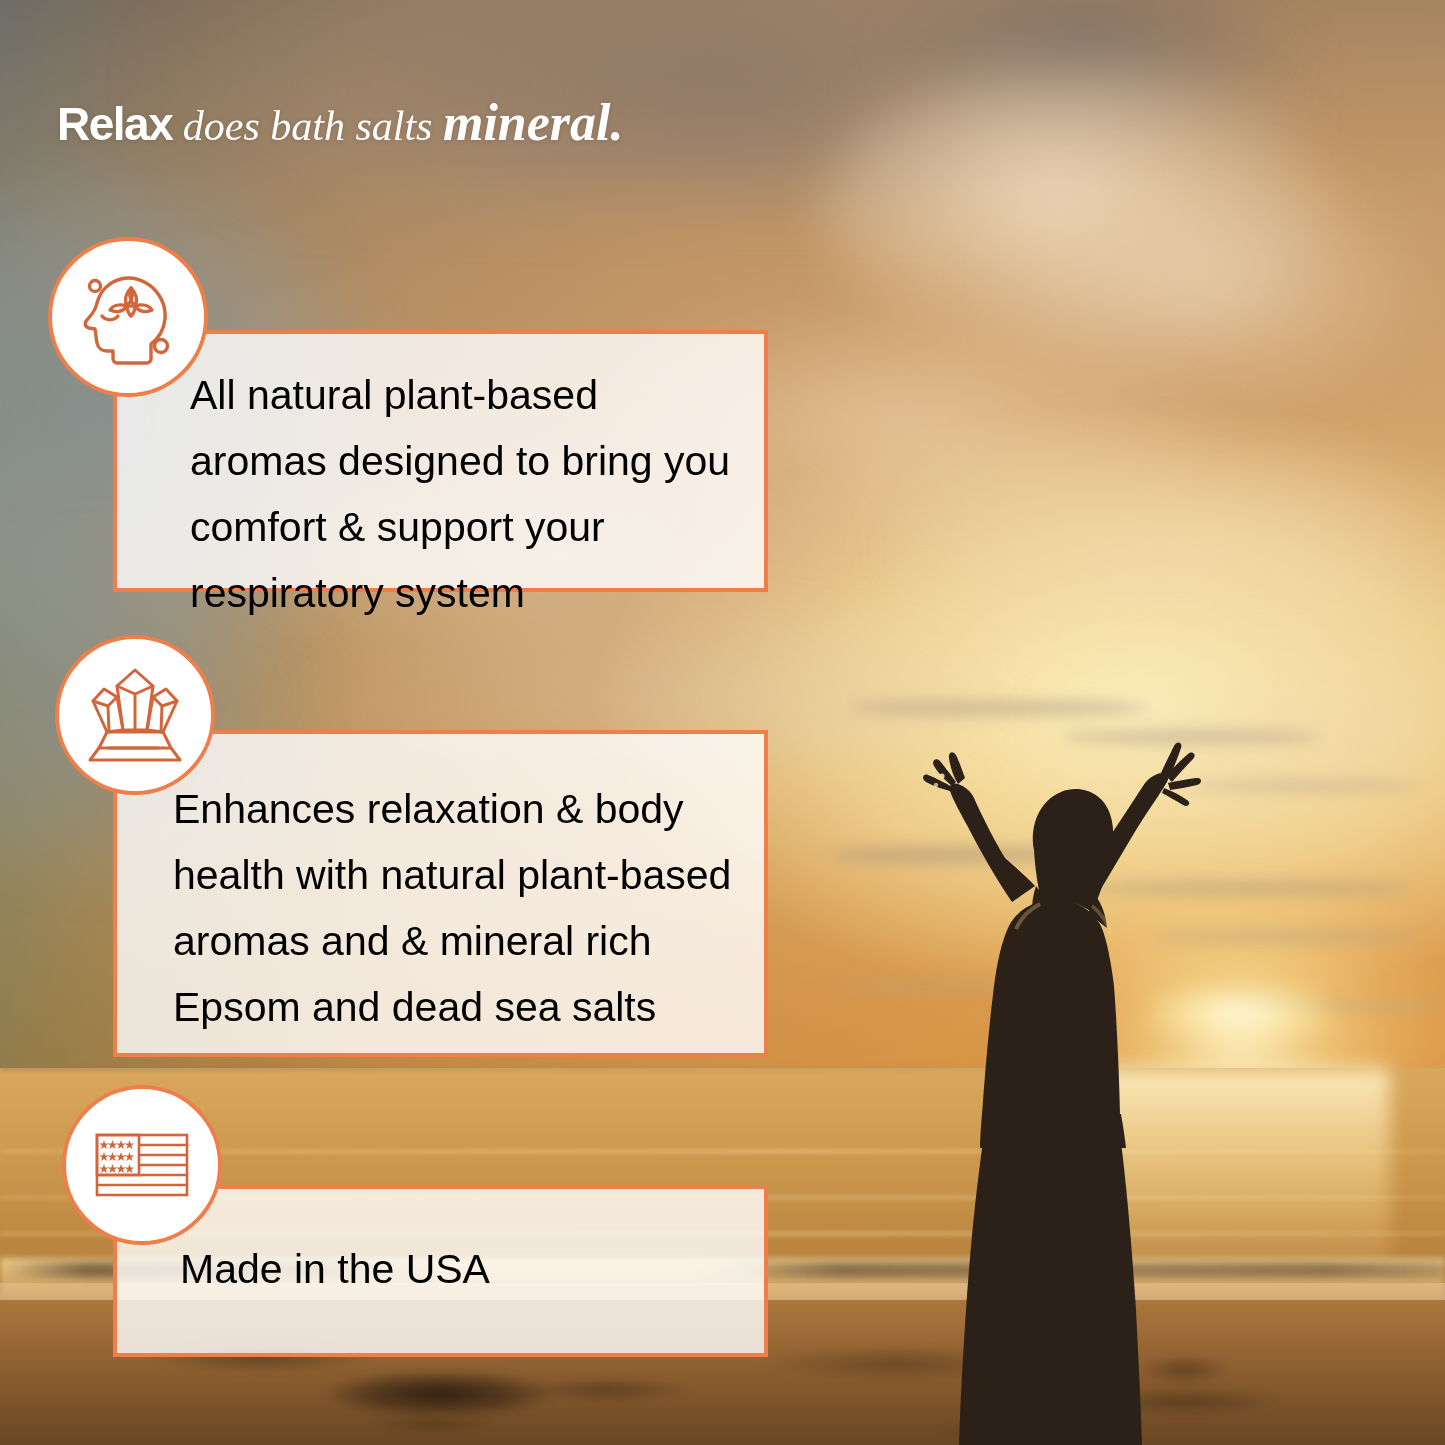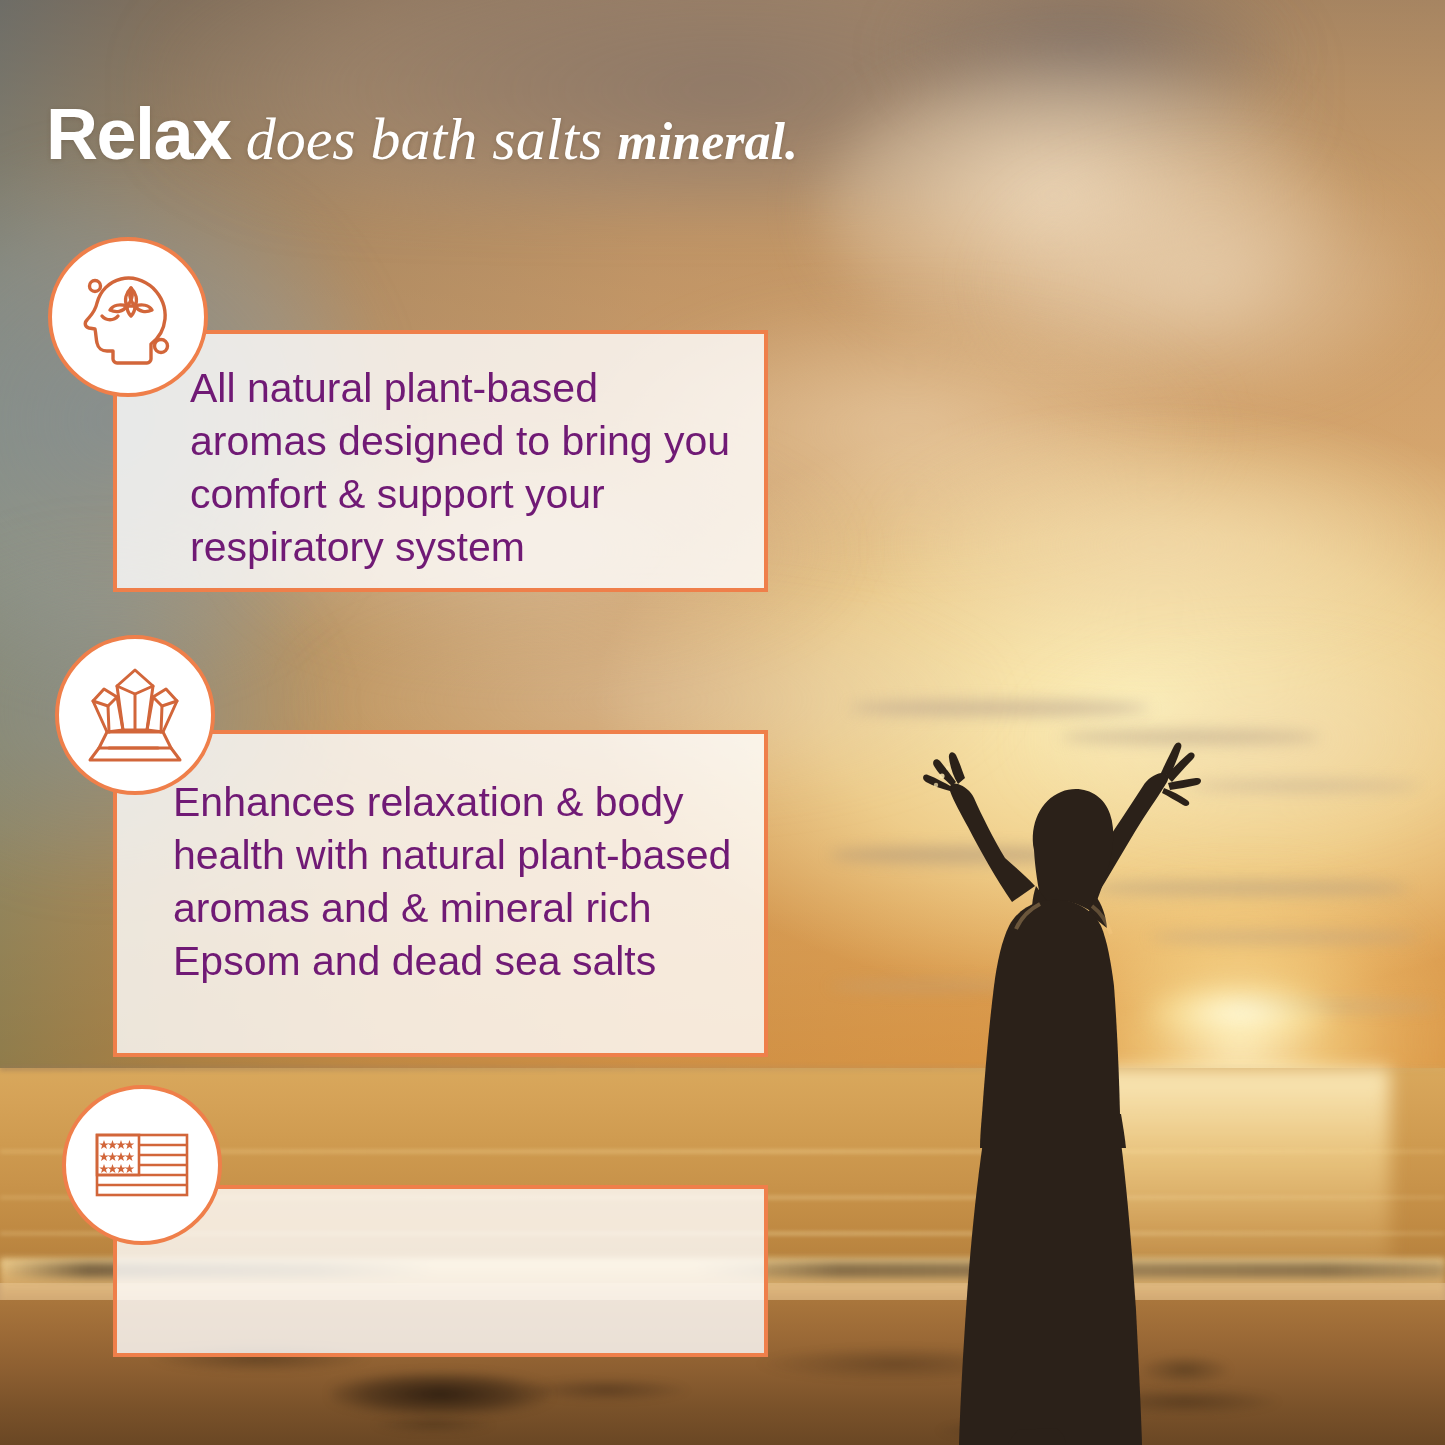--- a/index.html
+++ b/index.html
@@ -173,43 +173,43 @@
   .figure { position: absolute; left: 830px; top: 690px; width: 480px; height: 755px; }
 
   
   .headline {
     position: absolute; left: 46px; top: 93px;
     color: #ffffff; white-space: nowrap;
     text-shadow: 0 1px 4px rgba(90,70,50,0.30);
   }
   .hl-bold {
     font-family: "Liberation Sans", sans-serif;
-    font-weight: 700; font-size: 72px; letter-spacing: -1.5px;
+    font-weight: 700; font-size: 46px; letter-spacing: -1.5px; margin-left: 11px;
   }
   .hl-ital {
     font-family: "Liberation Serif", serif;
-    font-style: italic; font-size: 60px; letter-spacing: 0px;
+    font-style: italic; font-size: 42px; letter-spacing: 0px;
   }
   .hl-ital-b {
     font-family: "Liberation Serif", serif;
     font-style: italic; font-weight: 700; font-size: 52px;
   }
 
   .panel {
     position: absolute;
     background: rgba(255,255,255,0.80);
     border: 4px solid #ef7f4a;
     box-sizing: border-box;
   }
   .panel-text {
     position: absolute;
-    color: #701a75;
+    color: #000000;
     font-family: "Liberation Sans", sans-serif;
     font-size: 41px;
-    line-height: 53px;
+    line-height: 66px;
     font-weight: 400;
     white-space: pre-line;
   }
 
   .badge {
     position: absolute;
     width: 160px; height: 160px;
     border-radius: 50%;
     background: #ffffff;
     border: 4px solid #ef7f4a;
@@ -368,20 +368,21 @@
 
           <path d="M31,76 L87,76 L95,92 L23,92 Z"></path>
           <path d="M23,92 L14,104 L104,104 L95,92"></path>
           <path d="M33,92 L82,92"></path>
         </g>
       </svg>
     </span>
   </div>
 
   <div class="panel" style="left:113px; top:1185px; width:655px; height:172px;"></div>
+  <div class="panel-text" style="left:180px; top:1236px; width:560px;">Made in the USA</div>
 
   <div class="badge" style="left:62px; top:1085px;">
     <span>
       <svg width="110" height="110" viewBox="0 0 110 110">
         <g fill="none" stroke="#d2663a" stroke-width="2.6" stroke-linejoin="miter">
 
           <rect x="10" y="25" width="90" height="60"></rect>
 
           <line x1="52" y1="35" x2="100" y2="35"></line>
           <line x1="52" y1="45" x2="100" y2="45"></line>

